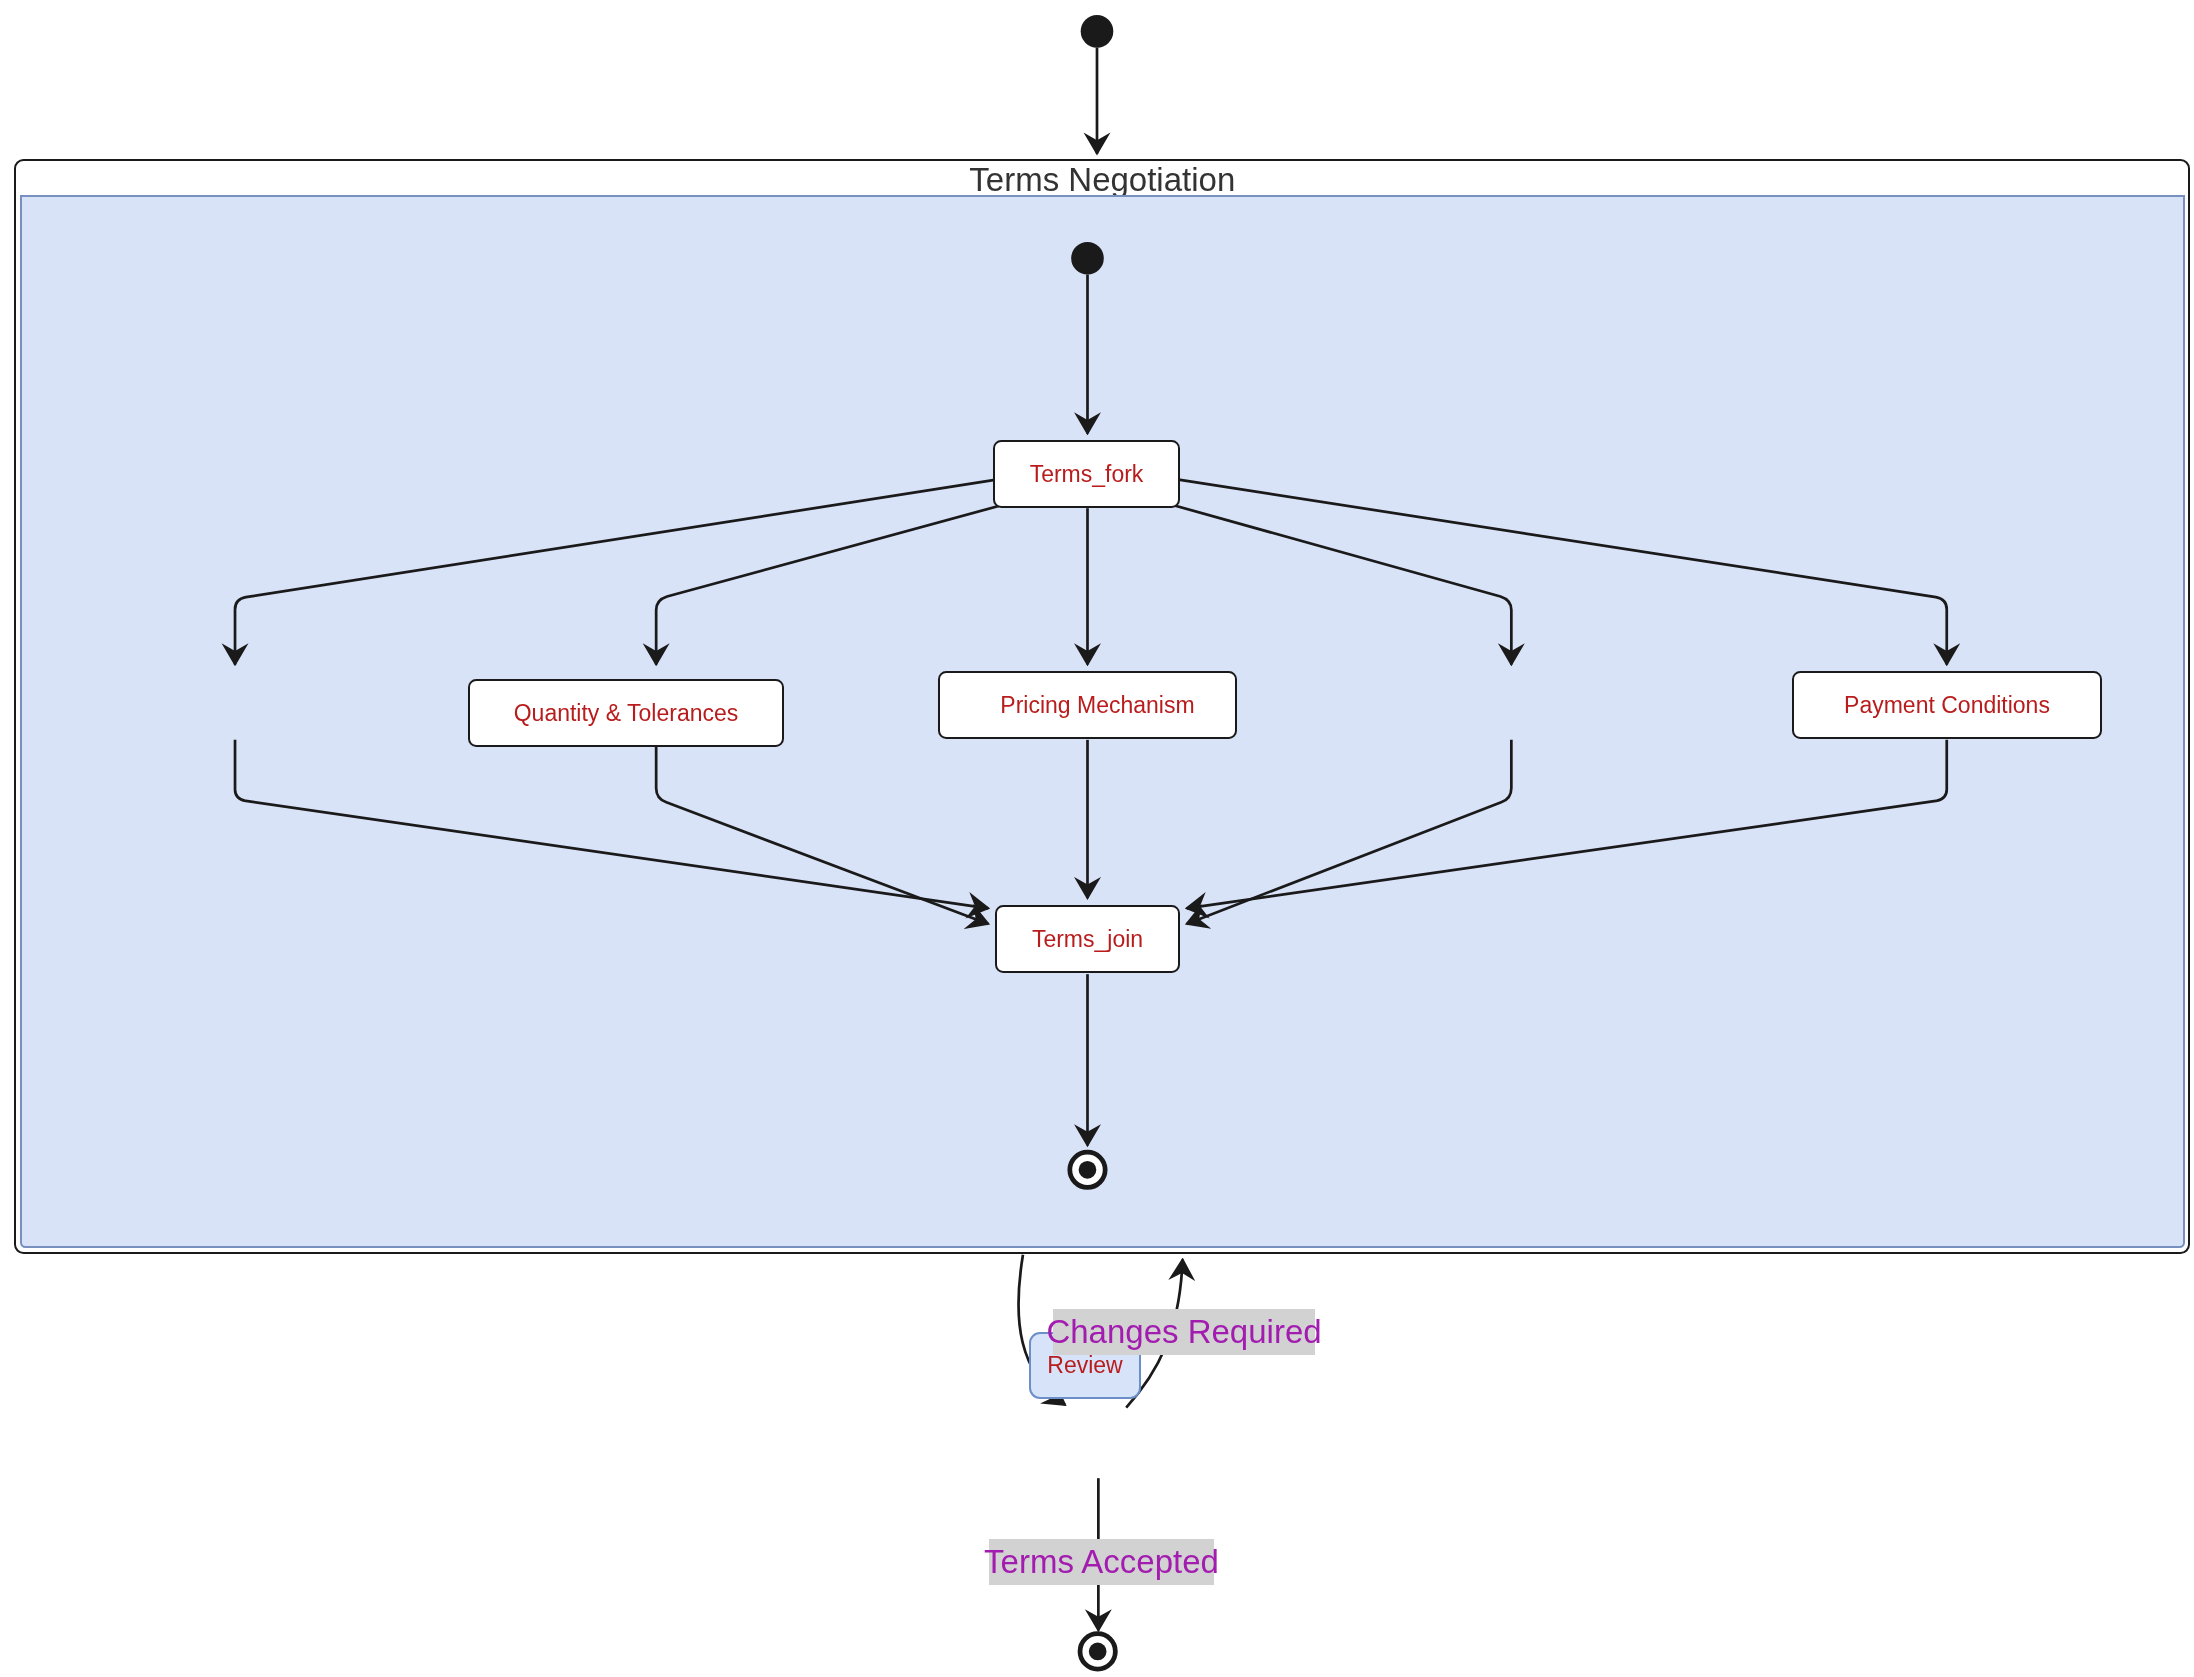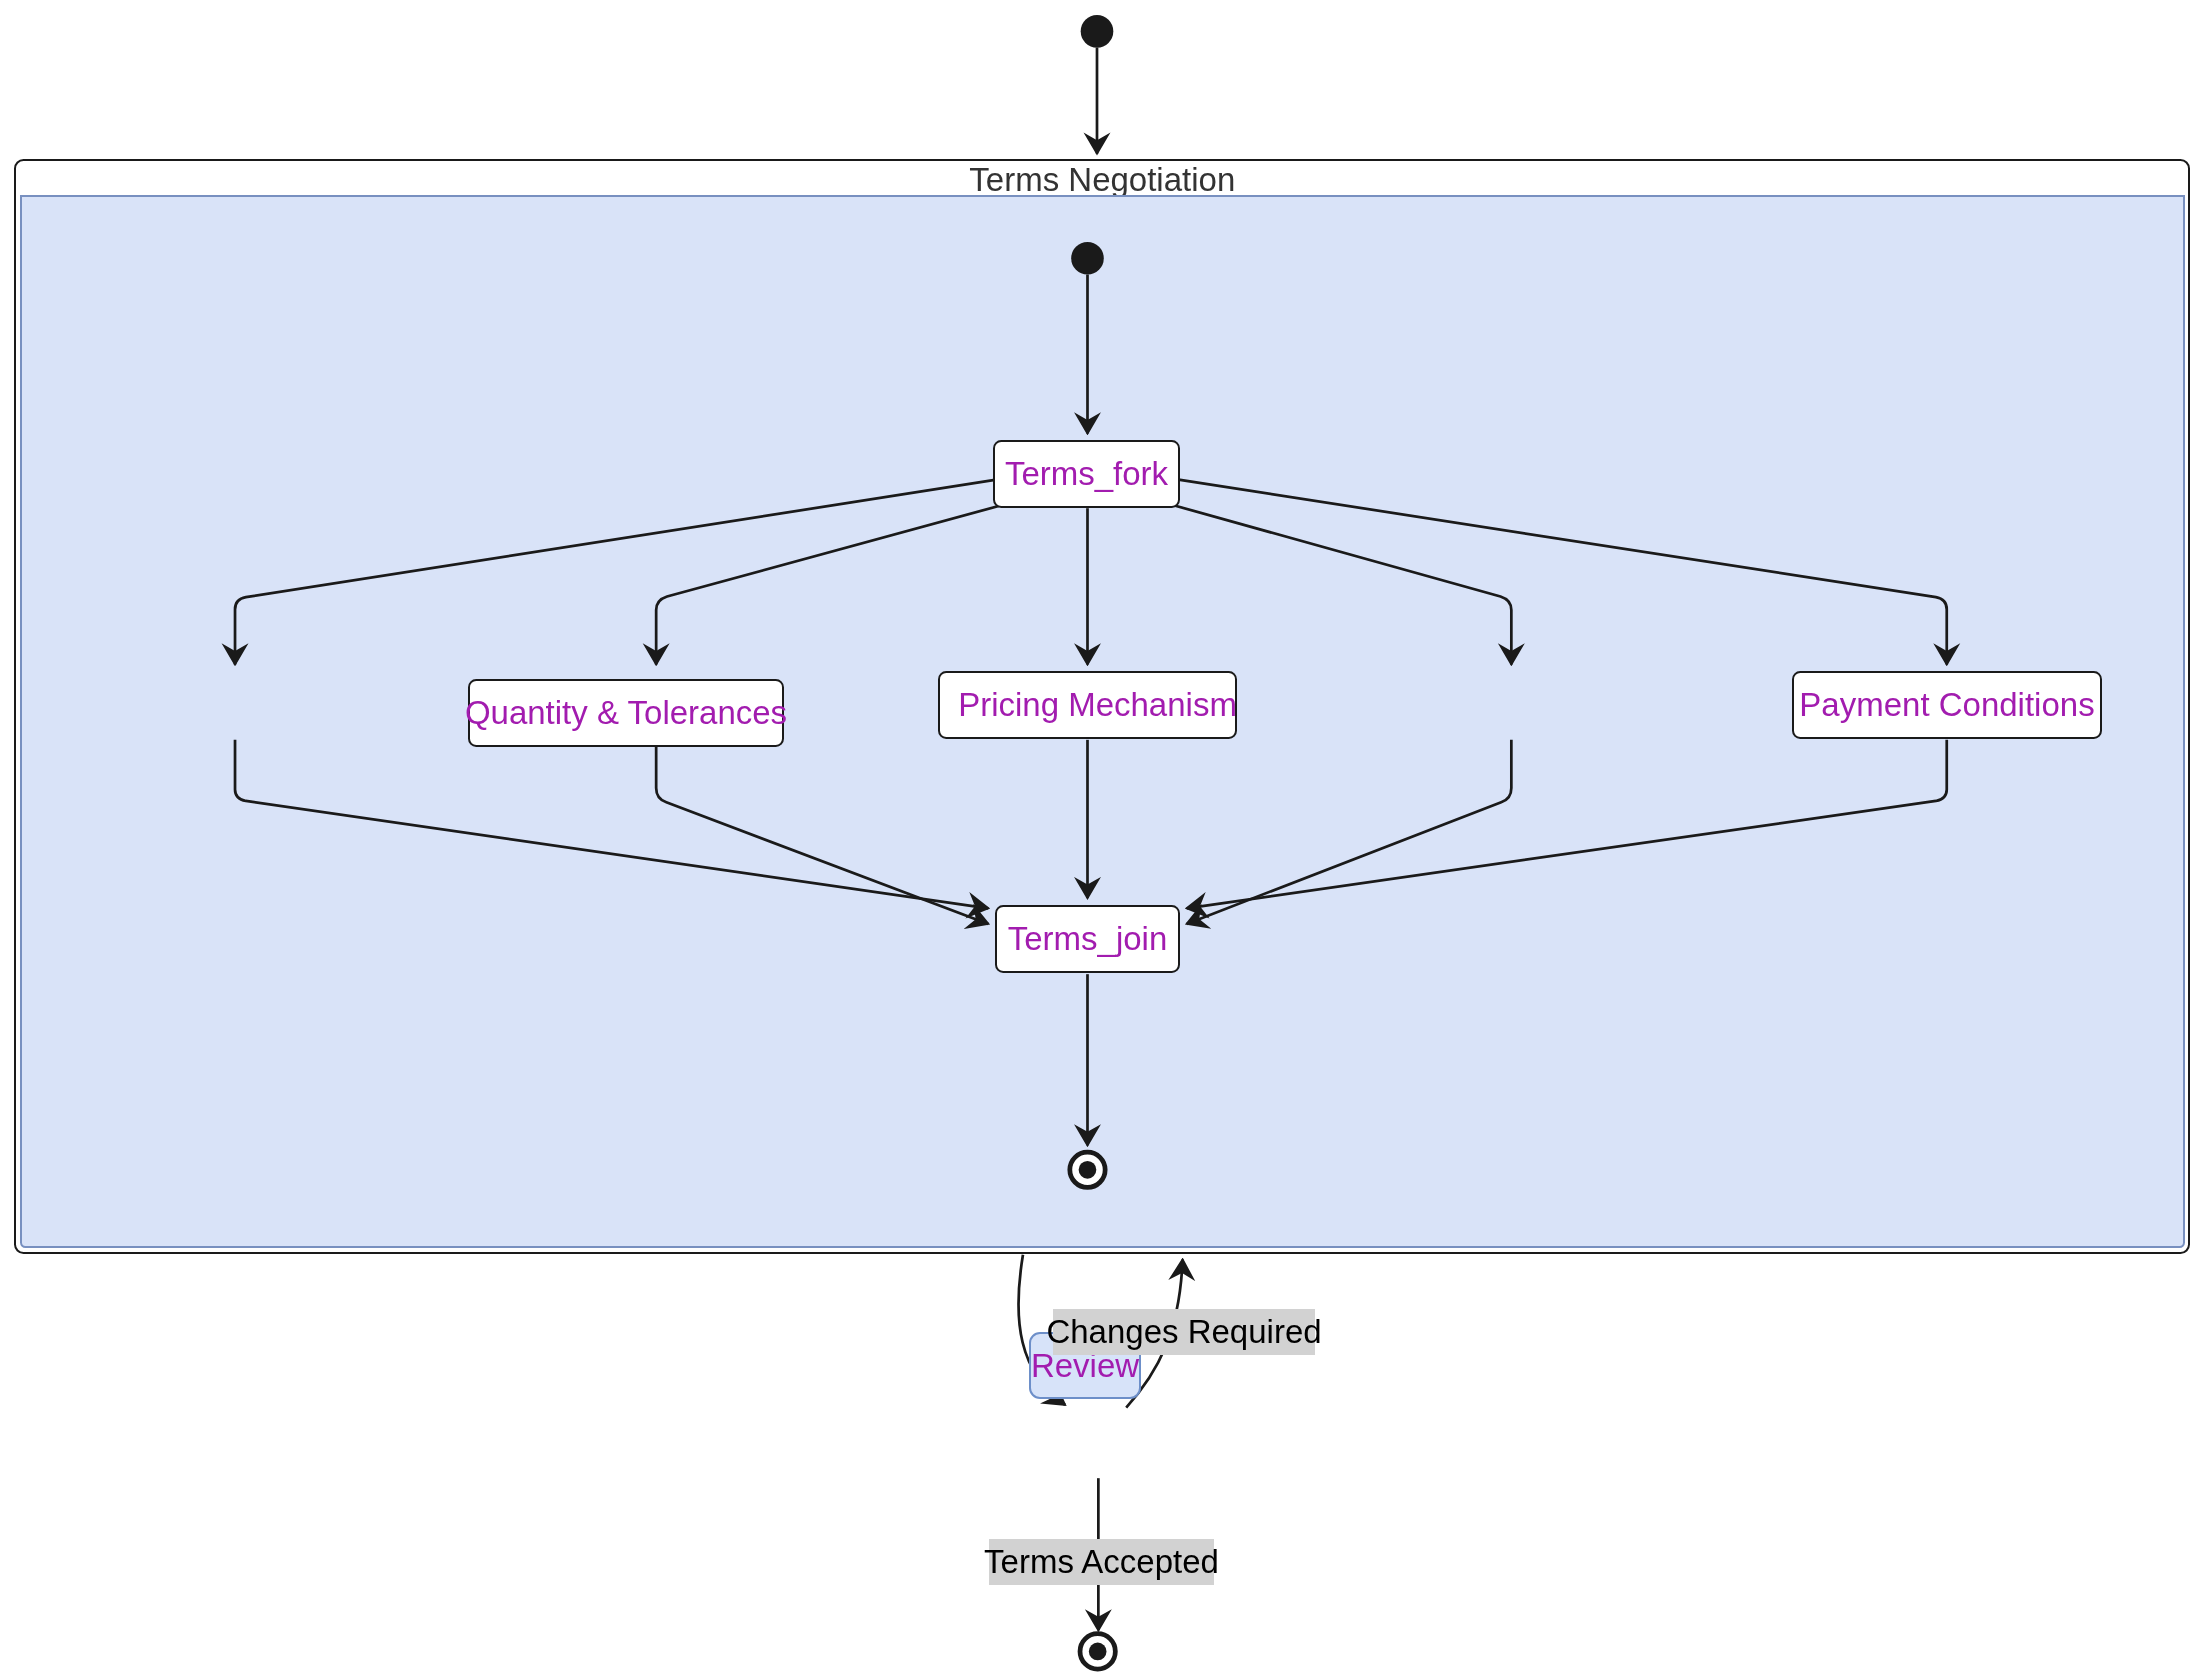--- a/index.html
+++ b/index.html
@@ -28,40 +28,40 @@
     background:var(--composite-body,#d9e3f8);
     border:2.7px solid var(--composite-divider,#7890c0);
     border-radius:0 0 5.4px 5.4px;box-sizing:border-box;
   }
 
   
   .state{
     position:absolute;z-index:3;box-sizing:border-box;
     background:var(--node-fill,#ffffff);border:2.7px solid var(--node-border,#1a1a1a);border-radius:8.2px;
     display:flex;align-items:center;justify-content:center;
-    font-size:33px;color:#a21caf;white-space:nowrap;
+    font-size:23px;color:#b91c1c;white-space:nowrap;
   }
   .state.fork   {left:993px;top:440px; width:187px;height:68px;}
   .state.qs     {left:94px; top:671px; width:283px;height:68px;}
   .state.qt     {left:468px; top:671px; width:316px;height:68px;margin-top:8px;}
   .state.pm     {left:938px;top:671px; width:299px;height:68px;padding-left:20px;}
   .state.is     {left:1346px;top:671px; width:330px;height:68px;}
   .state.pc     {left:1792px;top:671px; width:310px;height:68px;}
   .state.join   {left:995px;top:905px;width:185px;height:68px;}
   .state.review {
     left:1029px;top:1332px;width:112px;height:67px;border-radius:11px;
     background:var(--review-fill,#d7e3f9);border:2.7px solid var(--review-border,#6d8fc9);
   }
 
   
   .edge-label{
     position:absolute;z-index:4;box-sizing:border-box;
     background:var(--edge-label-bg,#d2d2d2);
     display:flex;align-items:center;justify-content:center;
-    font-size:33px;color:#000000;white-space:nowrap;
+    font-size:33px;color:#a21caf;white-space:nowrap;
   }
   .edge-label.changes {left:1053px;top:1309px;width:262px;height:46px;}
   .edge-label.accepted{left:989px;top:1539px;width:225px;height:46px;}
 </style>
 </head>
 <body>
 
 <div id="canvas">
 
   <div class="composite">

